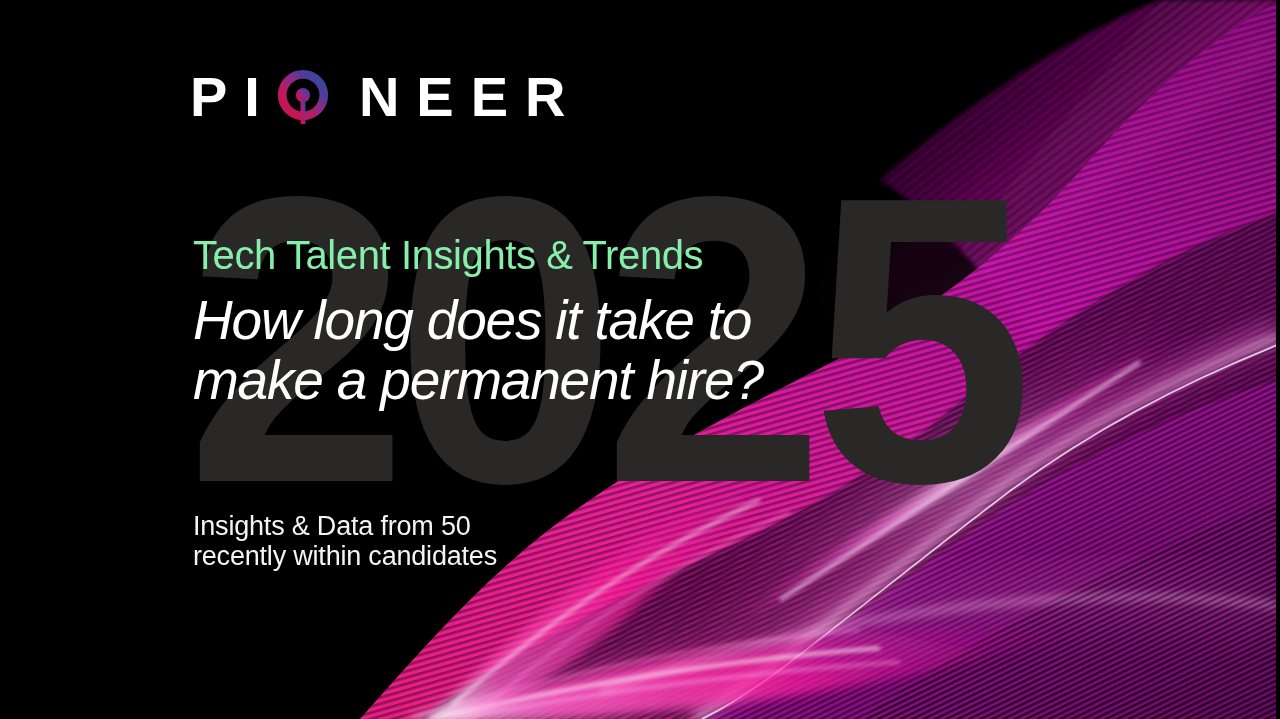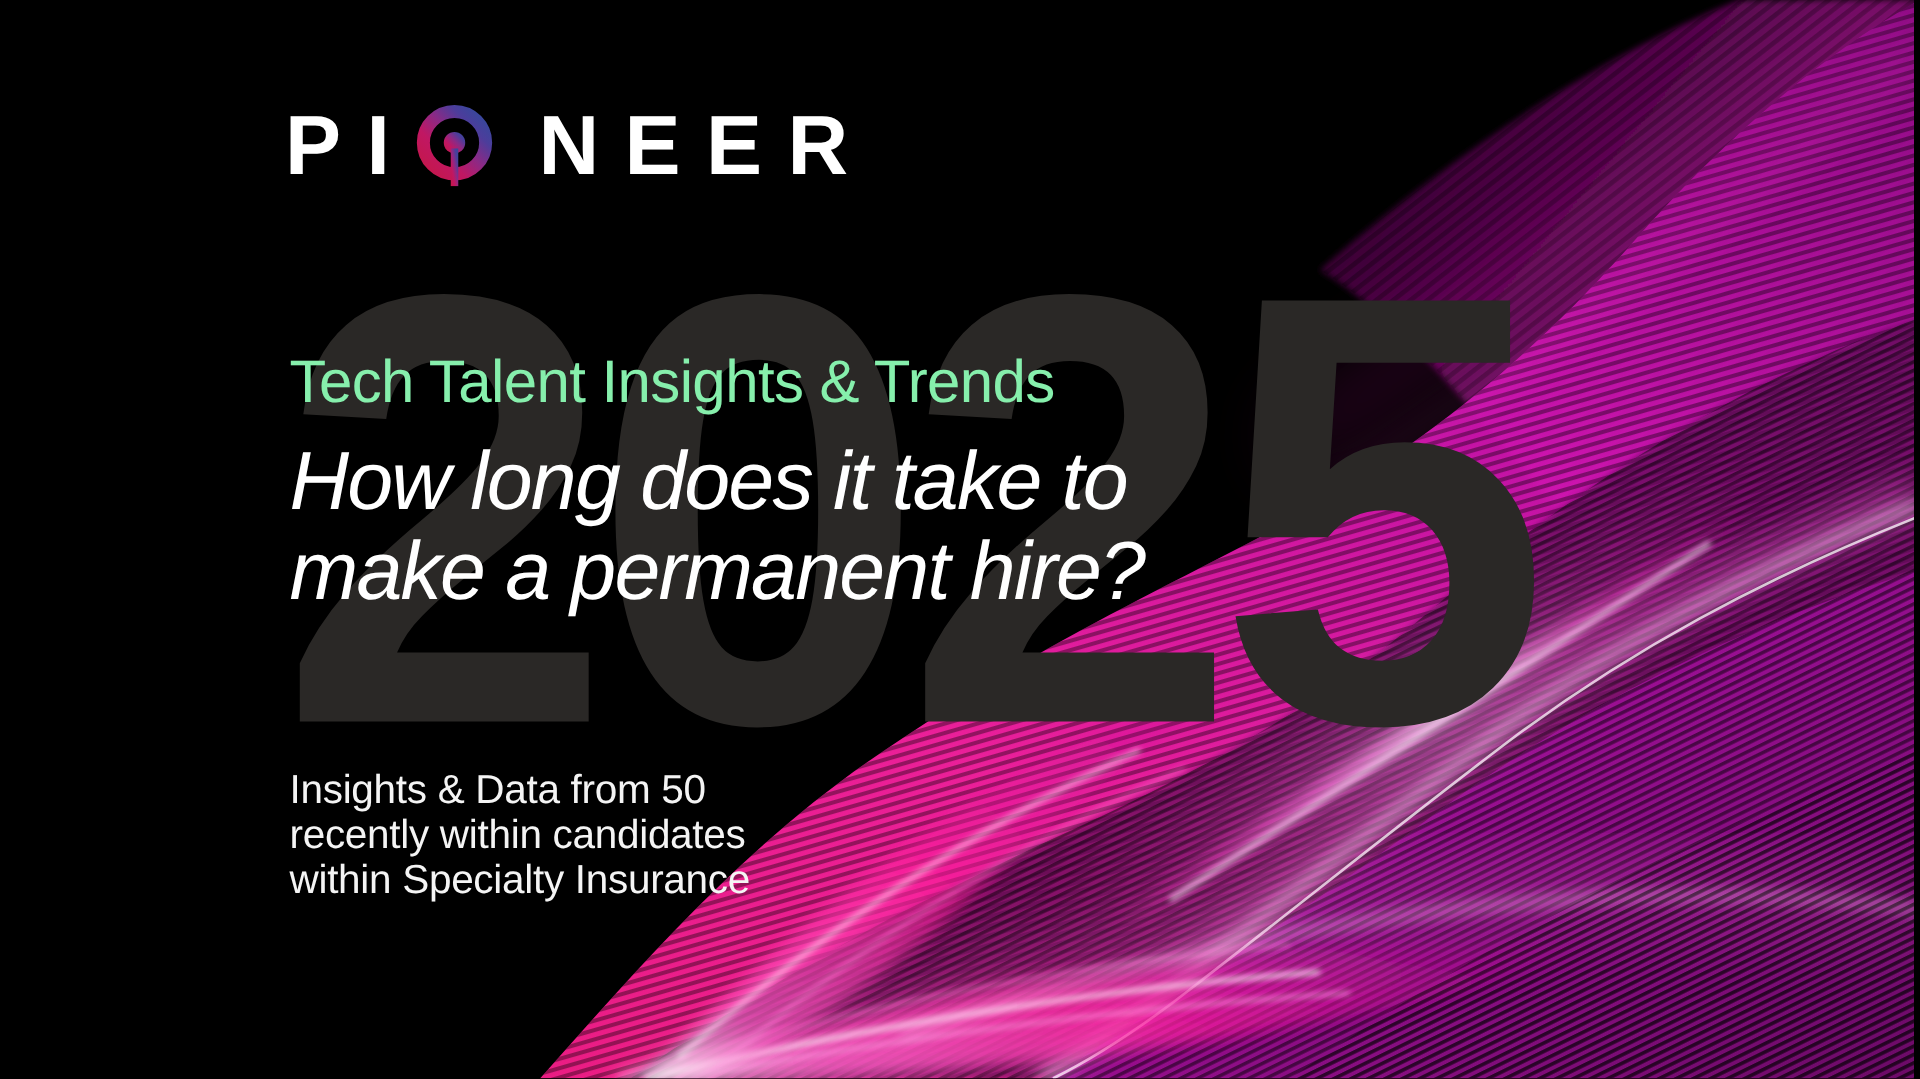--- a/index.html
+++ b/index.html
@@ -347,16 +347,15 @@
 
     <h1 id="headline">
       <span class="hl-line">How long does it take to</span>
       <span class="hl-line">make a permanent hire?</span>
     </h1>
   </div>
 
   <div id="subcopy">
     <span class="sc-line">Insights &amp; Data from 50</span>
     <span class="sc-line">recently within candidates</span>
-    <span class="sc-line">within Specialty Insurance</span>
   </div>
 
 </div>
 
 </body></html>

